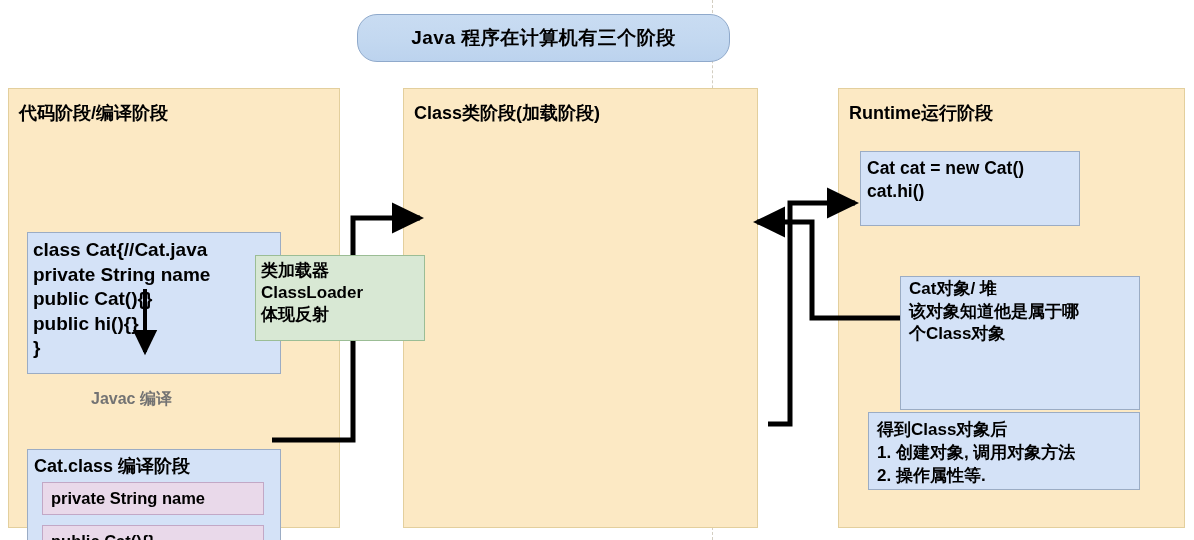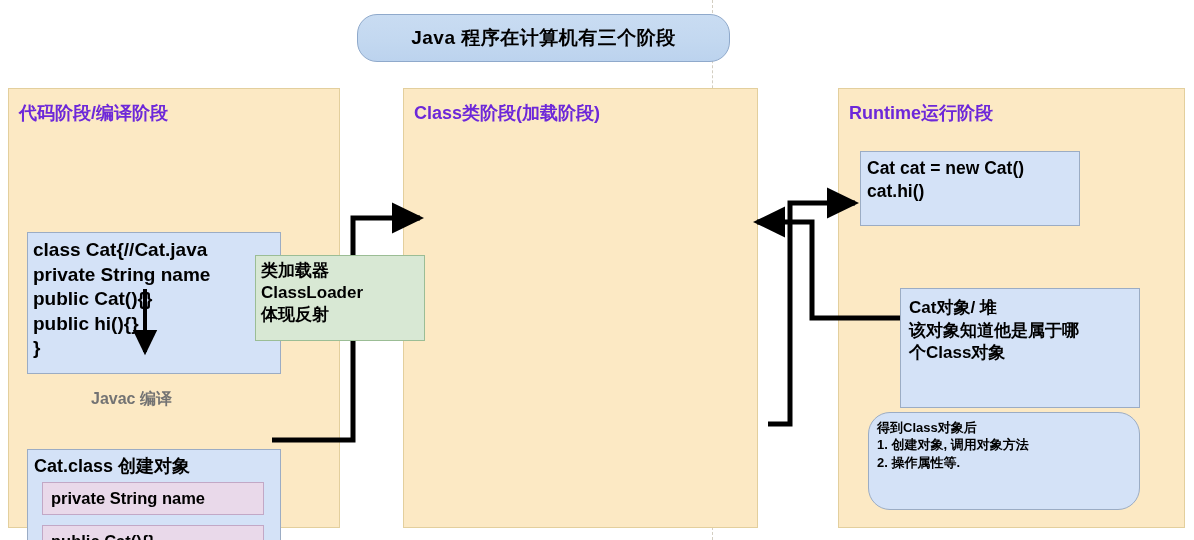--- a/index.html
+++ b/index.html
@@ -57,21 +57,21 @@
     box-sizing: border-box;
     background: #fce9c4;
     border: 1px solid #e3cf9d;
   }
   .panel-title {
     position: absolute;
     left: 10px;
     top: 12px;
     font-size: 18px;
     font-weight: bold;
-    color: #6d28d9;
+    color: #000000;
     white-space: nowrap;
   }
 
   #panel-code    { left: 8px;   top: 88px;  width: 332px; height: 440px; }
   #panel-class   { left: 403px; top: 88px;  width: 355px; height: 440px; }
   #panel-runtime { left: 838px; top: 88px;  width: 347px; height: 440px; }
 
   
   .bluebox {
     position: absolute;
@@ -159,31 +159,30 @@
   #classobj-box .lavbox { font-size: 17px; }
 
   
   #rt-code {
     left: 860px; top: 151px; width: 220px; height: 75px;
     font-size: 17.5px;
     line-height: 1.3;
     padding: 5px 0 12px 6px;
   }
   #rt-heap {
-    left: 900px; top: 288px; width: 240px; height: 120px;
+    left: 900px; top: 276px; width: 240px; height: 134px;
     font-size: 17px;
     line-height: 1.33;
-    padding: 8px 0 0 8px;
+    padding: 1px 0 0 8px;
   }
   #rt-after {
-    left: 868px; top: 412px; width: 272px; height: 98px;
-    font-size: 13px;
+    left: 868px; top: 412px; width: 272px; height: 78px;
+    font-size: 17px;
     line-height: 1.34;
     padding: 6px 0 0 8px;
-    border-radius: 22px;
   }
 
   .svg-layer {
     position: absolute;
     left: 0; top: 0;
     width: 1194px; height: 540px;
     pointer-events: none;
   }
 </style>
 </head>
@@ -202,21 +201,21 @@
 
     <div class="bluebox" id="code-src">class Cat{//Cat.java
 private String name
 public Cat(){}
 public hi(){}
 }</div>
 
     <div class="javac-label">Javac 编译</div>
 
     <div class="bluebox" id="catclass-box">
-      <div id="catclass-title">Cat.class 创建对象</div>
+      <div id="catclass-title">Cat.class 编译阶段</div>
       <div class="lavbox" style="left:14px; top:32px; width:222px; height:33px;">private String name</div>
       <div class="lavbox" style="left:14px; top:75px; width:222px; height:33px;">public Cat(){}</div>
       
     </div>
   </div>
 
   <div class="panel" id="panel-class">
     <div class="panel-title">Class类阶段(加载阶段)</div>
 
     <div class="bluebox" id="classobj-box">

